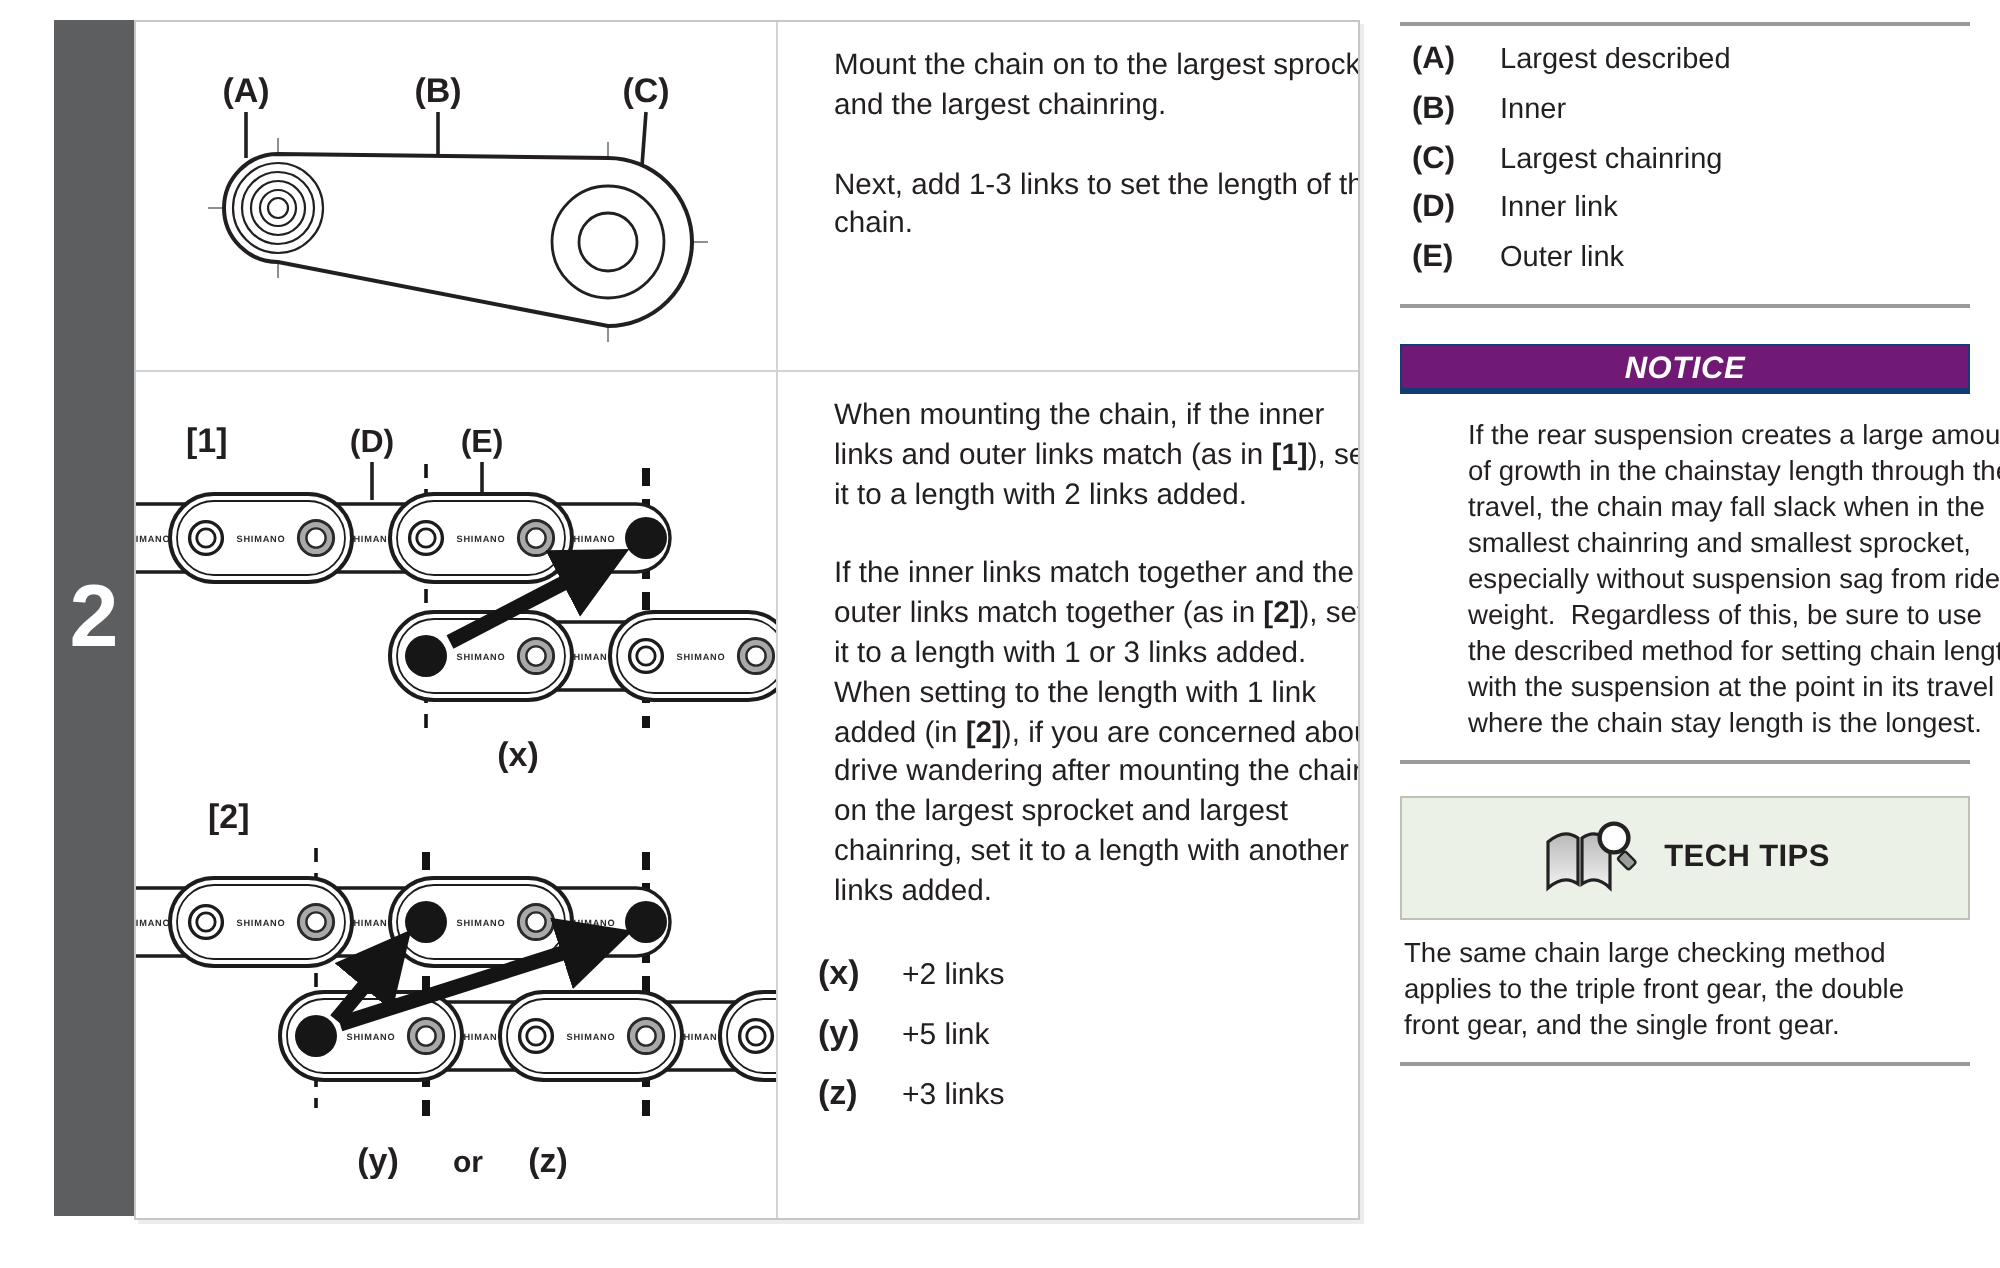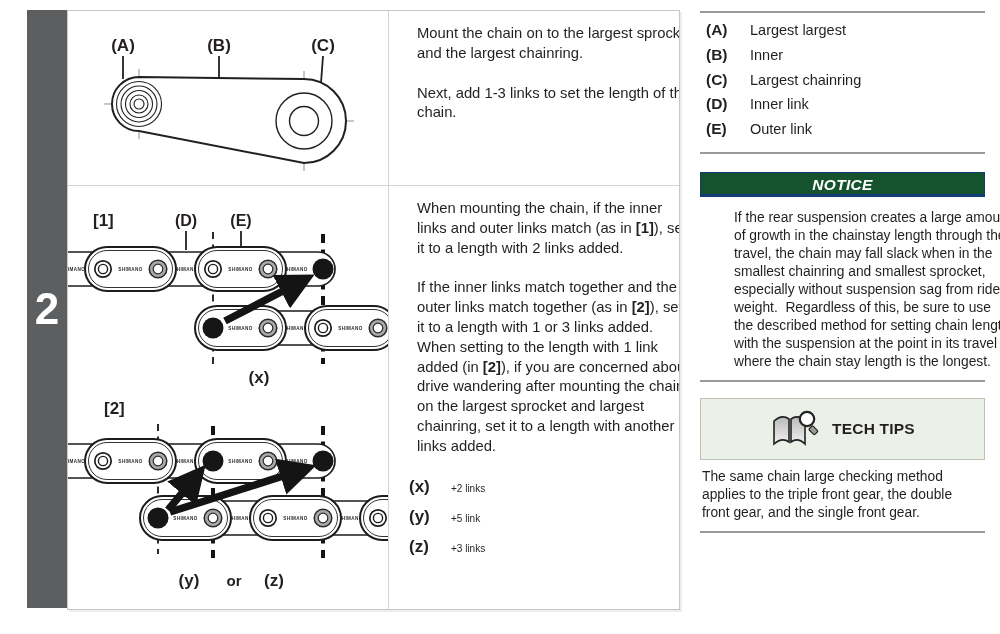--- a/index.html
+++ b/index.html
@@ -16,28 +16,28 @@
   .cell{position:relative;overflow:hidden;}
   .cell.c1,.cell.c3{border-right:1.5px solid #d2d3d4;}
   .cell.c1,.cell.c2{border-bottom:1.5px solid #d2d3d4;}
   .txtcell{padding:13px 8px 0 12px;font-size:14.8px;line-height:19.8px;}
   .txtcell p{margin:0 0 20px 16px;width:276px;}
   .txtcell p b{font-weight:bold;}
   
   .opts{margin-top:17px;}
   .opt-row{display:flex;align-items:baseline;height:30px;}
   .opt-key{font-weight:bold;font-size:17px;width:42px;padding-left:8px;}
-  .opt-val{font-size:10px;}
+  .opt-val{font-size:15px;}
   
   .rule{position:absolute;left:700px;width:285px;height:2px;background:#9a9a9a;}
   .legend{position:absolute;left:706px;top:21px;width:279px;}
   .legend-item{display:flex;align-items:baseline;height:24.8px;}
   .legend-key{font-weight:bold;font-size:15.5px;width:44px;}
   .legend-label{font-size:14.5px;}
-  .notice-bar{position:absolute;left:700px;top:172px;width:285px;height:25px;background:#14532d;
+  .notice-bar{position:absolute;left:700px;top:172px;width:285px;height:25px;background:#701a75;
               border:1.5px solid #123d74;box-sizing:border-box;box-shadow:inset 0 -2px 0 #123d74;
               display:flex;align-items:center;justify-content:center;}
   .notice-title{color:#fff;font-weight:bold;font-style:italic;font-size:15.5px;letter-spacing:.3px;}
   .notice-body{position:absolute;left:734px;top:209px;width:278px;font-size:13.8px;line-height:18px;
                white-space:pre-wrap;}
   .techtips-box{position:absolute;left:700px;top:398px;width:285px;height:62px;background:#ebf1e6;
                 border:1.2px solid #bcc3b4;box-sizing:border-box;
                 display:flex;align-items:center;justify-content:center;gap:10px;}
   .techtips-title{font-weight:bold;font-size:15.5px;letter-spacing:.2px;}
   .techtips-body{position:absolute;left:702px;top:468px;width:278px;font-size:13.8px;line-height:18px;}
@@ -243,21 +243,21 @@
         </div>
       </div>
     </div>
   </div>
 
   <div class="rule" style="top:11px"></div>
 
   <div class="legend">
     <div class="legend-item">
       <span class="legend-key">(A)</span>
-      <span class="legend-label">Largest largest</span>
+      <span class="legend-label">Largest described</span>
     </div>
     <div class="legend-item">
       <span class="legend-key">(B)</span>
       <span class="legend-label">Inner</span>
     </div>
     <div class="legend-item">
       <span class="legend-key">(C)</span>
       <span class="legend-label">Largest chainring</span>
     </div>
     <div class="legend-item">

